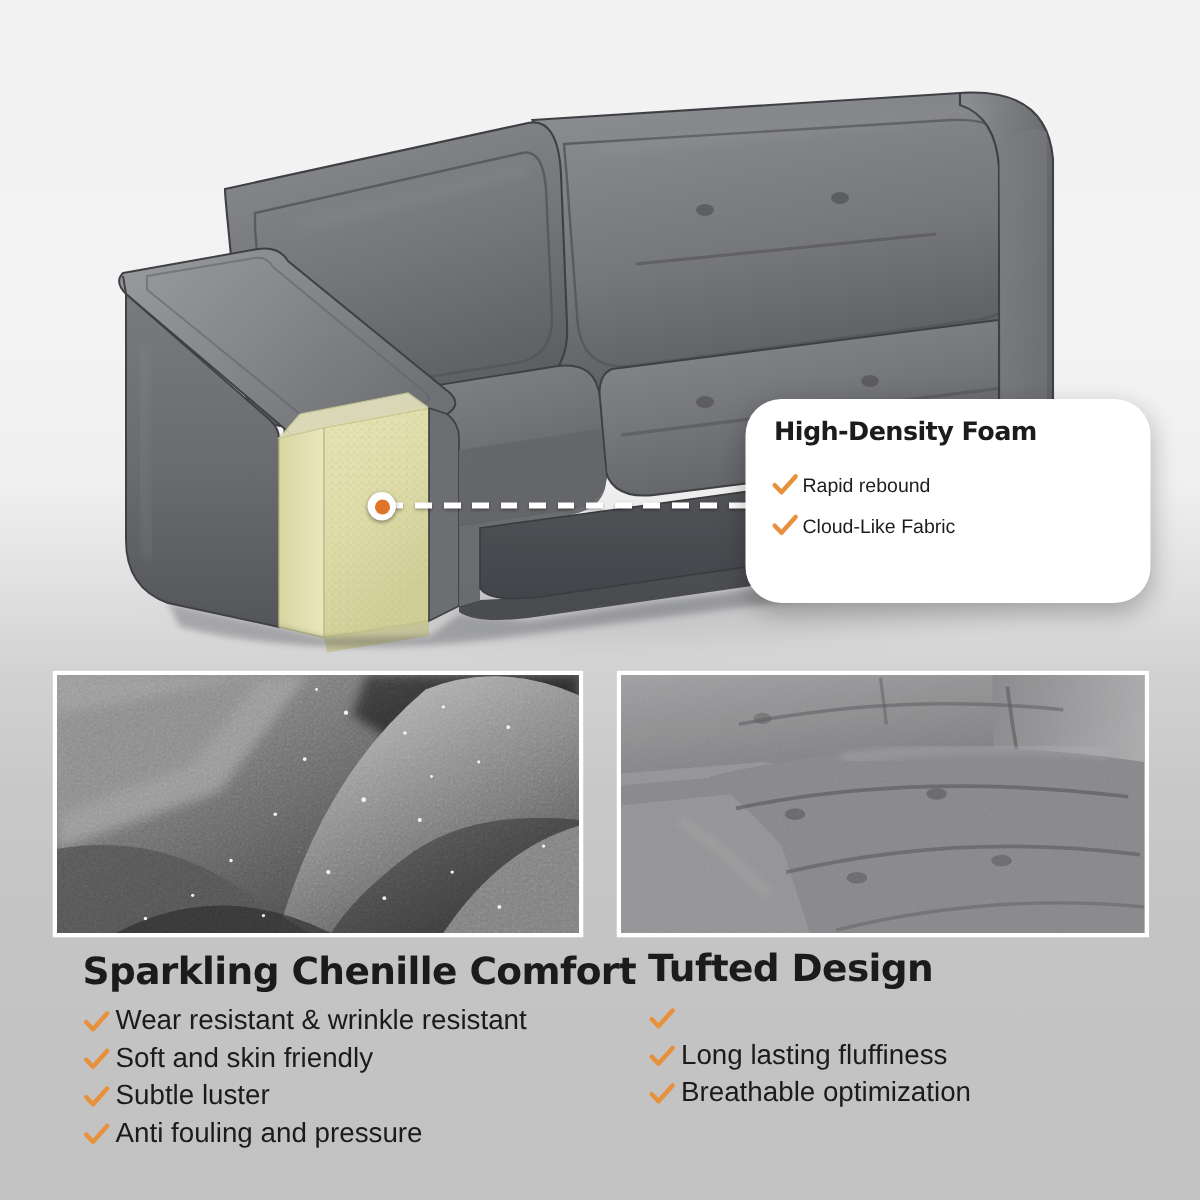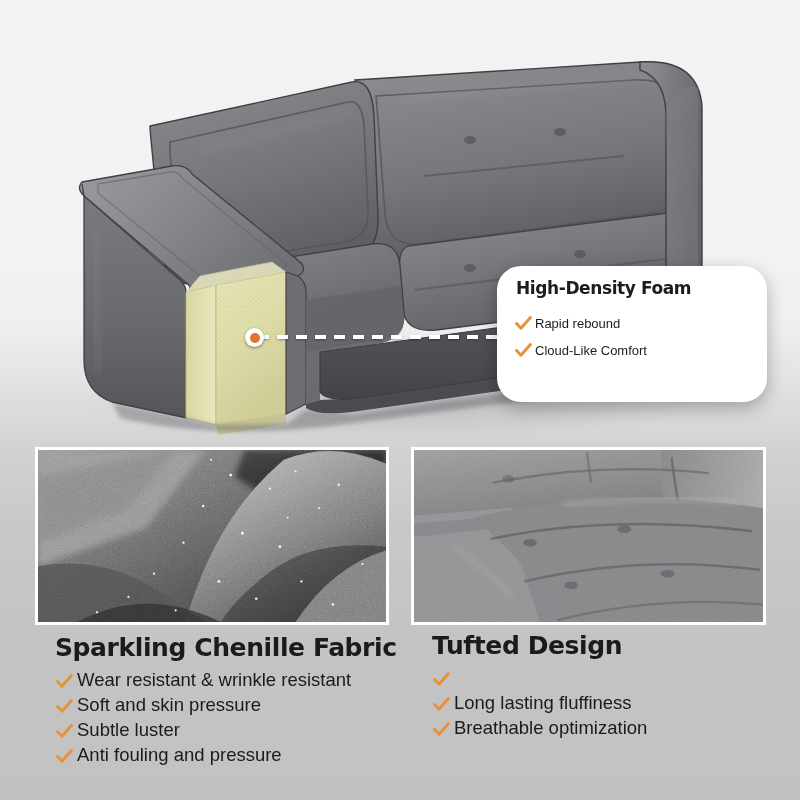--- a/index.html
+++ b/index.html
@@ -248,21 +248,21 @@
         </span>
         <span class="tx">Rapid rebound</span>
       </div>
 
       <div class="li">
         <span class="ck">
           <svg width="19" height="19" viewBox="0 0 19 19">
               <path d="M2.5 9.5 L7 14.2 L16.4 3.6" stroke="#e8913c" stroke-width="3" fill="none" stroke-linecap="round" stroke-linejoin="round"></path>
             </svg>
         </span>
-        <span class="tx">Cloud-Like Comfort</span>
+        <span class="tx">Cloud-Like Fabric</span>
       </div>
 
 
     </div>
   </div>
 
   <div class="photo" id="photo-fabric">
     <svg viewBox="0 0 354 178" preserveAspectRatio="none" xmlns="http://www.w3.org/2000/svg">
       <defs>
         <linearGradient id="fb1" x1="0" y1="0" x2="1" y2="1">
@@ -396,38 +396,38 @@
 
       <path d="M150 58 Q240 44 330 54" stroke="#c0c0c2" stroke-width="9" fill="none" opacity="0.25" filter="url(#tfBlur)"></path>
       <path d="M40 100 Q70 120 100 152" stroke="#bcbcbe" stroke-width="8" fill="none" opacity="0.2" filter="url(#tfBlur)"></path>
 
       <rect width="355" height="178" filter="url(#tfNoise)" opacity="0.4" style="mix-blend-mode:overlay"></rect>
       <rect width="355" height="178" fill="#000" opacity="0.04"></rect>
     </svg>
   </div>
 
   <div class="feature" id="feature-fabric">
-    <h2>Sparkling Chenille Fabric</h2>
+    <h2>Sparkling Chenille Comfort</h2>
 
     <div class="li">
       <span class="ck">
         <svg width="19" height="19" viewBox="0 0 19 19">
             <path d="M2.5 9.5 L7 14.2 L16.4 3.6" stroke="#e8913c" stroke-width="3" fill="none" stroke-linecap="round" stroke-linejoin="round"></path>
           </svg>
       </span>
       <span class="tx">Wear resistant &amp; wrinkle resistant</span>
     </div>
 
     <div class="li">
       <span class="ck">
         <svg width="19" height="19" viewBox="0 0 19 19">
             <path d="M2.5 9.5 L7 14.2 L16.4 3.6" stroke="#e8913c" stroke-width="3" fill="none" stroke-linecap="round" stroke-linejoin="round"></path>
           </svg>
       </span>
-      <span class="tx">Soft and skin pressure</span>
+      <span class="tx">Soft and skin friendly</span>
     </div>
 
     <div class="li">
       <span class="ck">
         <svg width="19" height="19" viewBox="0 0 19 19">
             <path d="M2.5 9.5 L7 14.2 L16.4 3.6" stroke="#e8913c" stroke-width="3" fill="none" stroke-linecap="round" stroke-linejoin="round"></path>
           </svg>
       </span>
       <span class="tx">Subtle luster</span>
     </div>

